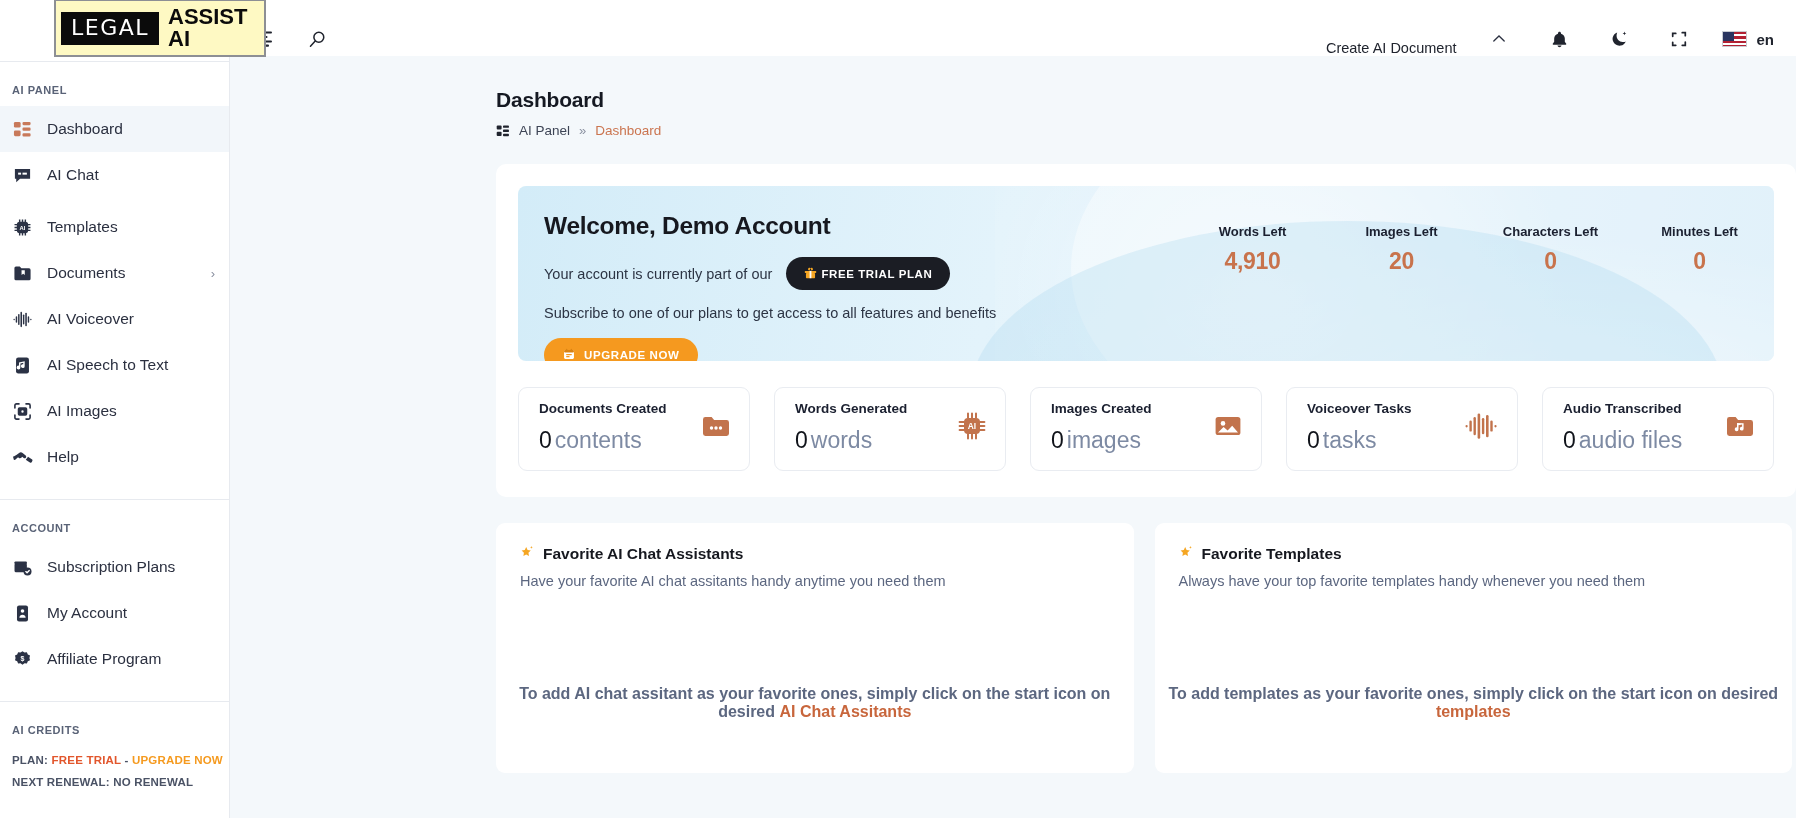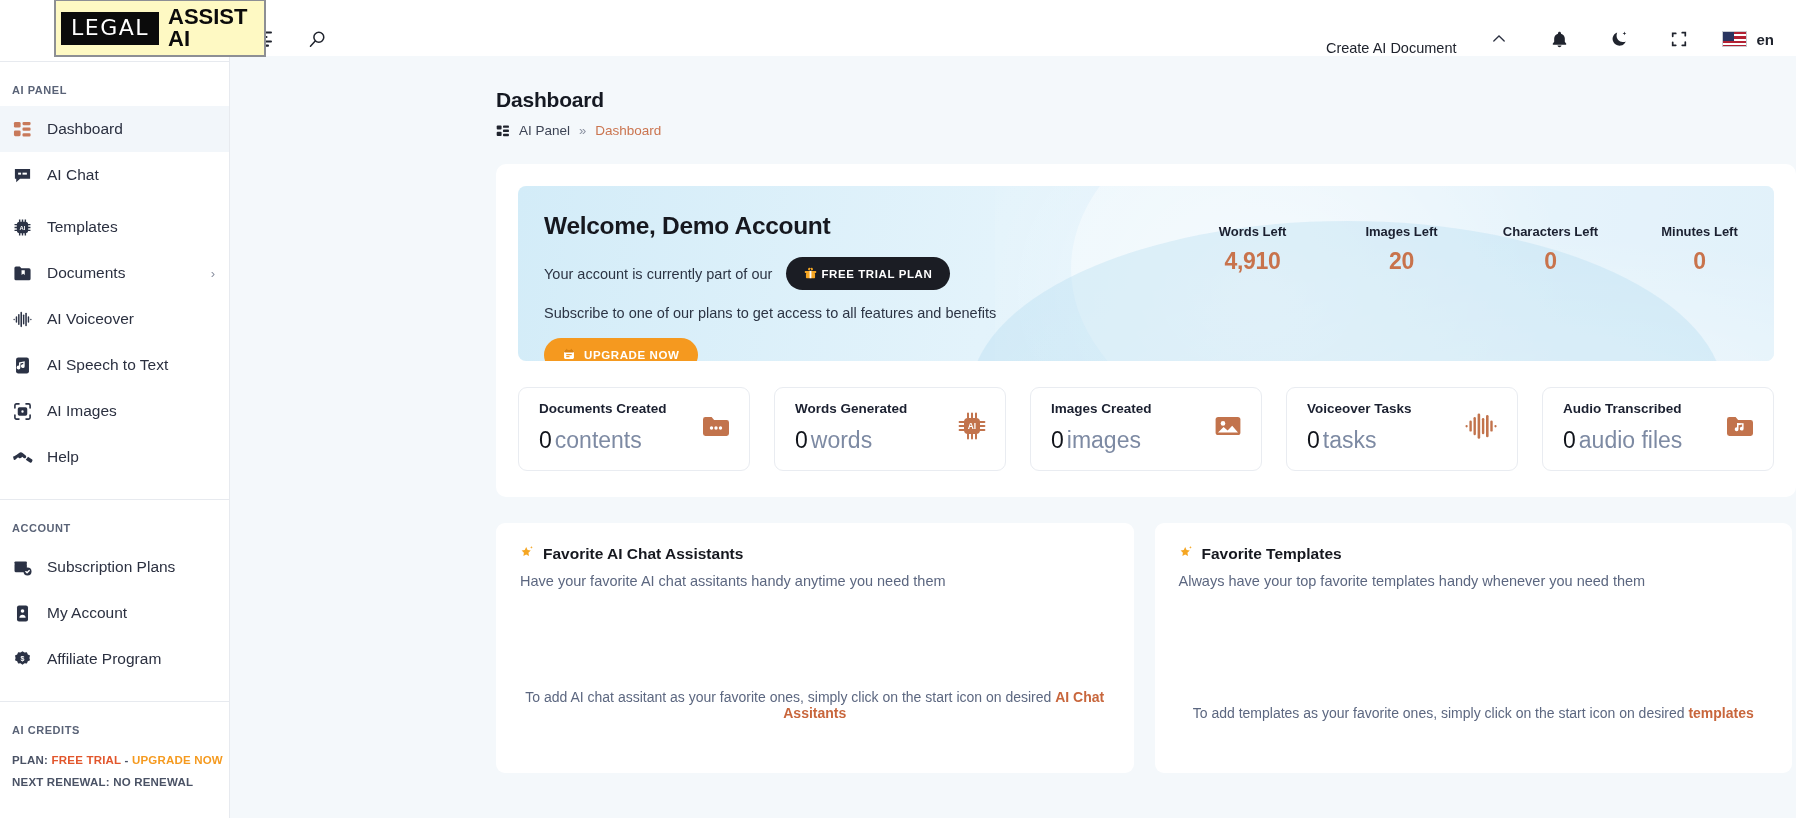--- a/index.html
+++ b/index.html
@@ -155,21 +155,21 @@
   
   .fav-row { display: flex; gap: 21px; margin: 26px 0 0 266px; padding-right: 4px; }
   .fav {
     background:#fff; border-radius: 9px; padding: 22px 24px 0 24px;
     width: 776px; height: 250px; position: relative; overflow: hidden;
   }
   .fav-h { display:flex; align-items:center; gap: 8px; }
   .fav-star { color: #f5a623; font-size: 15px; }
   .fav-title { font-size: 15.5px; font-weight: 800; color: #16181f; }
   .fav-sub { font-size: 14.5px; color: #5c6780; margin-top: 10px; }
-  .fav-foot { position: absolute; left: 0; right: 0; bottom: 52px; text-align: center; font-size: 14px; color: #5c6780; }
+  .fav-foot { position: absolute; left: 0; right: 0; bottom: 52px; text-align: center; font-size: 16px; color: #5c6780; font-weight: bold; }
   .fav-foot b { color: #c8663c; }
   .fav-foot.r { text-align: center; }
 </style>
 </head>
 <body>
 
 <div class="app">
 
   <aside class="sidebar">
     <div class="logo-wrap">

